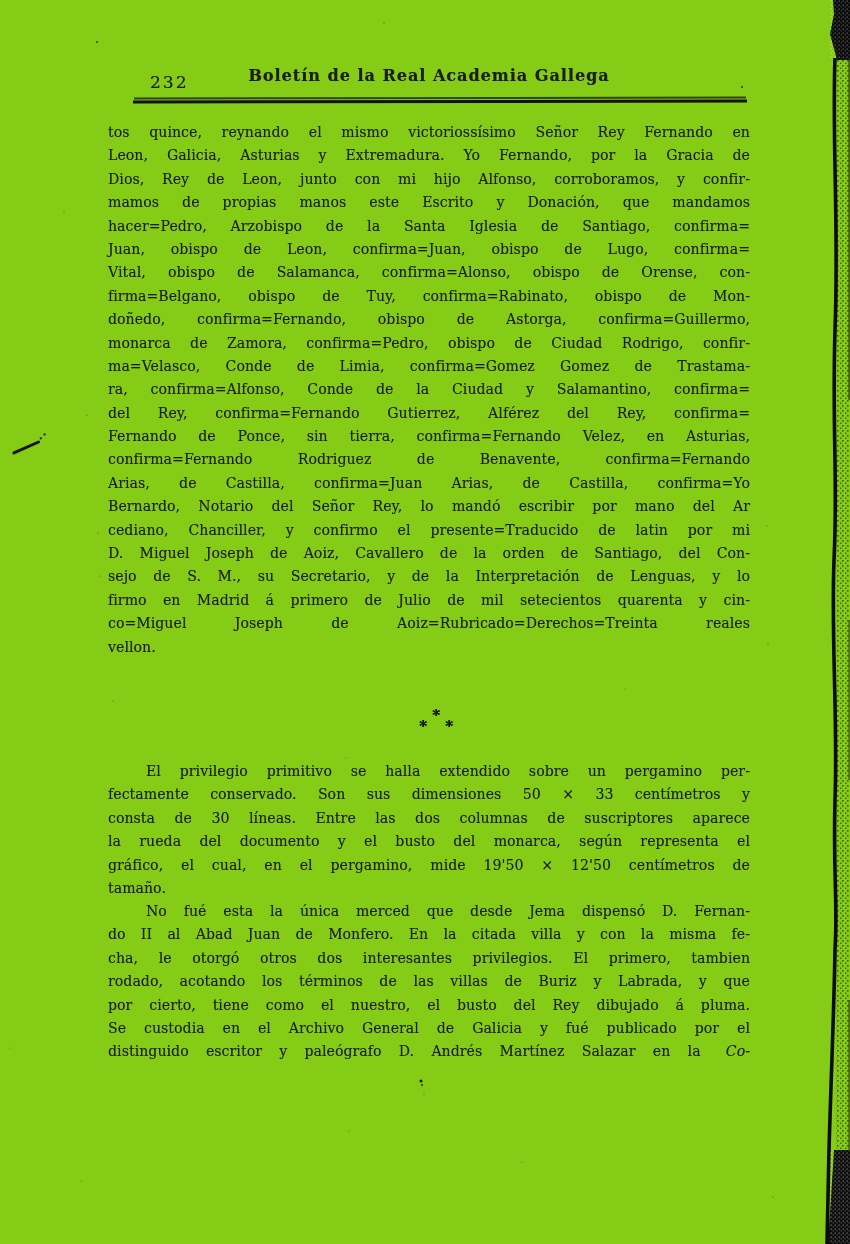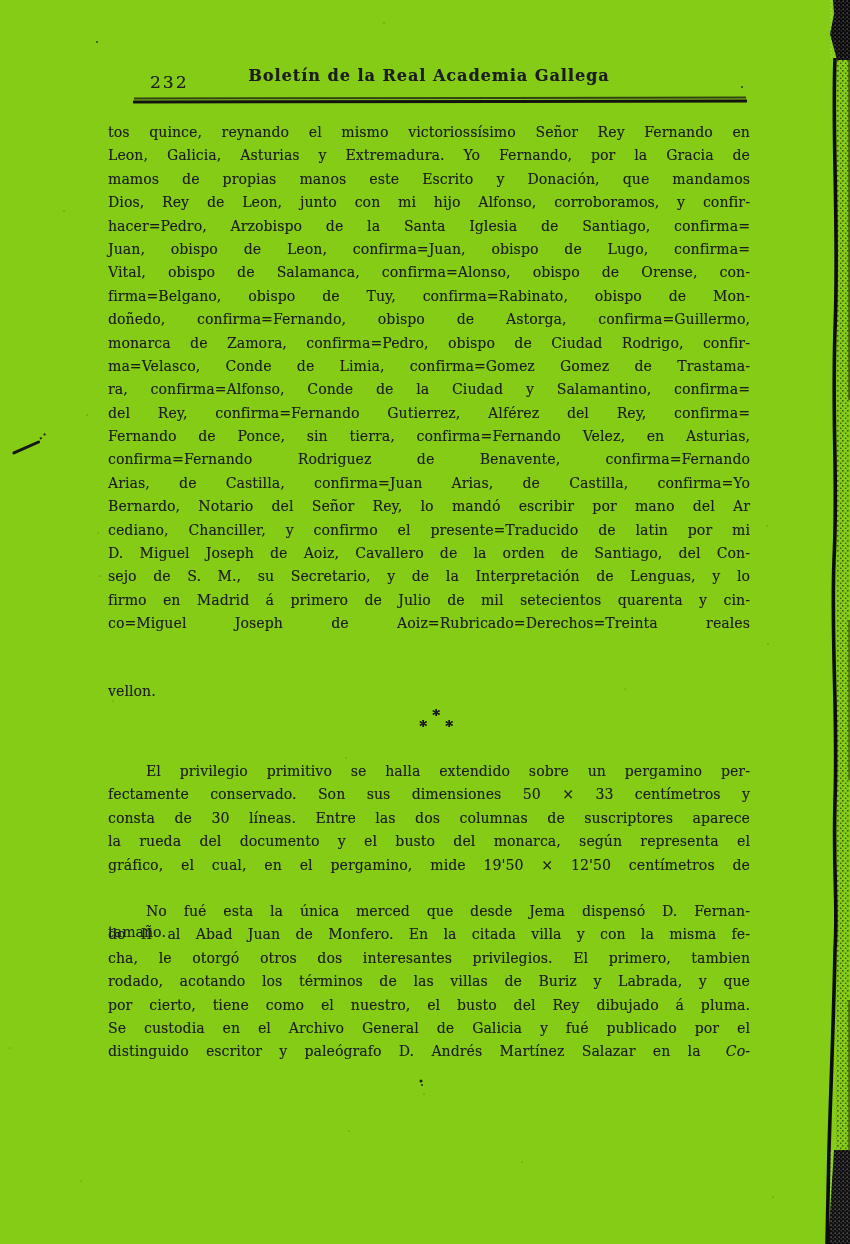--- a/index.html
+++ b/index.html
@@ -39,21 +39,21 @@
   #p3 { top: 900px; }
   .tline {
     height: 23.4px; line-height: 23.4px;
     font-size: 14px;
     text-align: justify; text-align-last: justify;
     white-space: nowrap;
     letter-spacing: 0.1px;
     text-shadow: 0.25px 0.25px 0 rgba(0,0,0,0.35);
   }
   .tline.indent { padding-left: 38px; }
-  .tline.plain { text-align-last: left; margin-top: 44px; }
+  .tline.plain { text-align-last: left; }
   .tail { position: absolute; left: 0; top: 1040px; width: 642px; }
   .tail i { font-style: italic; margin-left: 8px; }
   
   .asterism { position: absolute; left: 0; top: 710px; width: 642px; height: 26px; }
   .asterism span {
     position: absolute; font-size: 15px; line-height: 10px;
     font-weight: 700; text-shadow: 0.4px 0.4px 0 #000;
   }
   .ast-top   { left: 324px; top: 0; }
   .ast-left  { left: 311px; top: 11px; }
@@ -104,22 +104,22 @@
   <span class="pagenum">232</span>
   <h1 class="title">Boletín de la Real Academia Gallega</h1>
   <div class="rule-thin"></div>
   <div class="rule-thick"></div>
 
   <main class="textblock">
 
     <section class="para" id="p1">
         <div class="tline">tos quince, reynando el mismo victoriossísimo Señor Rey Fernando en</div>
         <div class="tline">Leon, Galicia, Asturias y Extremadura. Yo Fernando, por la Gracia de</div>
+        <div class="tline">Dios, Rey de Leon, junto con mi hijo Alfonso, corroboramos, y confir-</div>
         <div class="tline">mamos de propias manos este Escrito y Donación, que mandamos</div>
-        <div class="tline">Dios, Rey de Leon, junto con mi hijo Alfonso, corroboramos, y confir-</div>
         <div class="tline">hacer=Pedro, Arzobispo de la Santa Iglesia de Santiago, confirma=</div>
         <div class="tline">Juan, obispo de Leon, confirma=Juan, obispo de Lugo, confirma=</div>
         <div class="tline">Vital, obispo de Salamanca, confirma=Alonso, obispo de Orense, con-</div>
         <div class="tline">firma=Belgano, obispo de Tuy, confirma=Rabinato, obispo de Mon-</div>
         <div class="tline">doñedo, confirma=Fernando, obispo de Astorga, confirma=Guillermo,</div>
         <div class="tline">monarca de Zamora, confirma=Pedro, obispo de Ciudad Rodrigo, confir-</div>
         <div class="tline">ma=Velasco, Conde de Limia, confirma=Gomez Gomez de Trastama-</div>
         <div class="tline">ra, confirma=Alfonso, Conde de la Ciudad y Salamantino, confirma=</div>
         <div class="tline">del Rey, confirma=Fernando Gutierrez, Alférez del Rey, confirma=</div>
         <div class="tline">Fernando de Ponce, sin tierra, confirma=Fernando Velez, en Asturias,</div>

